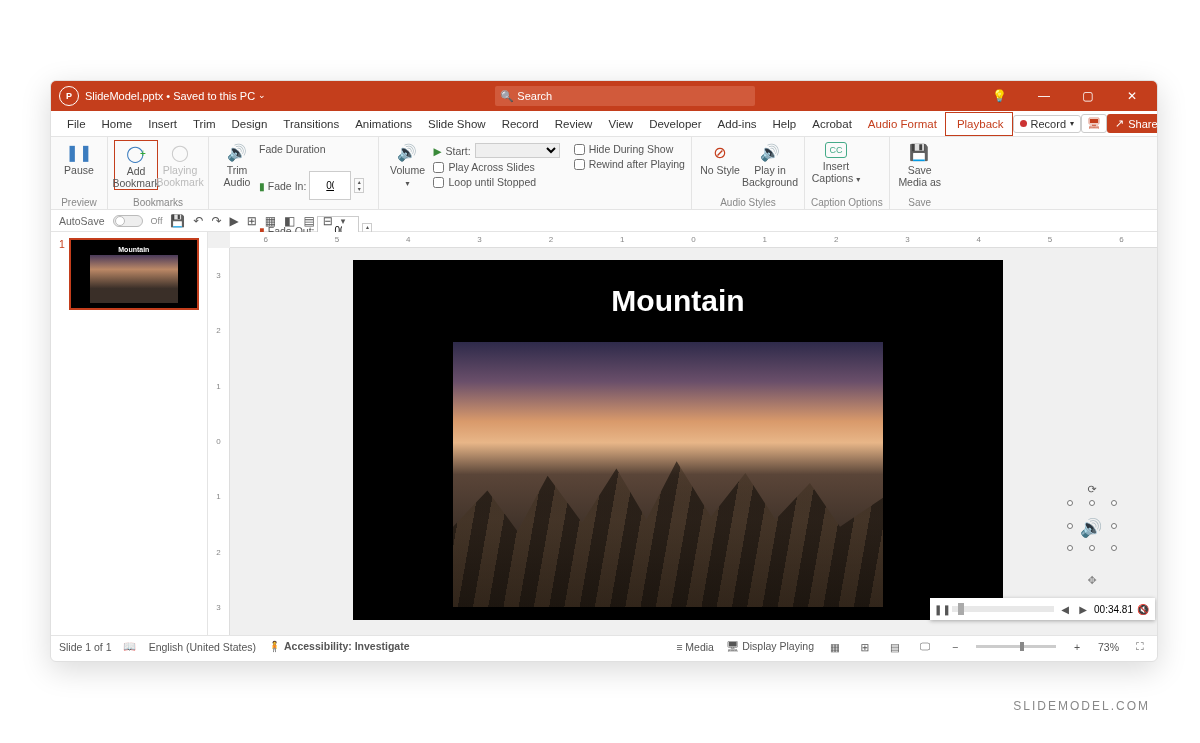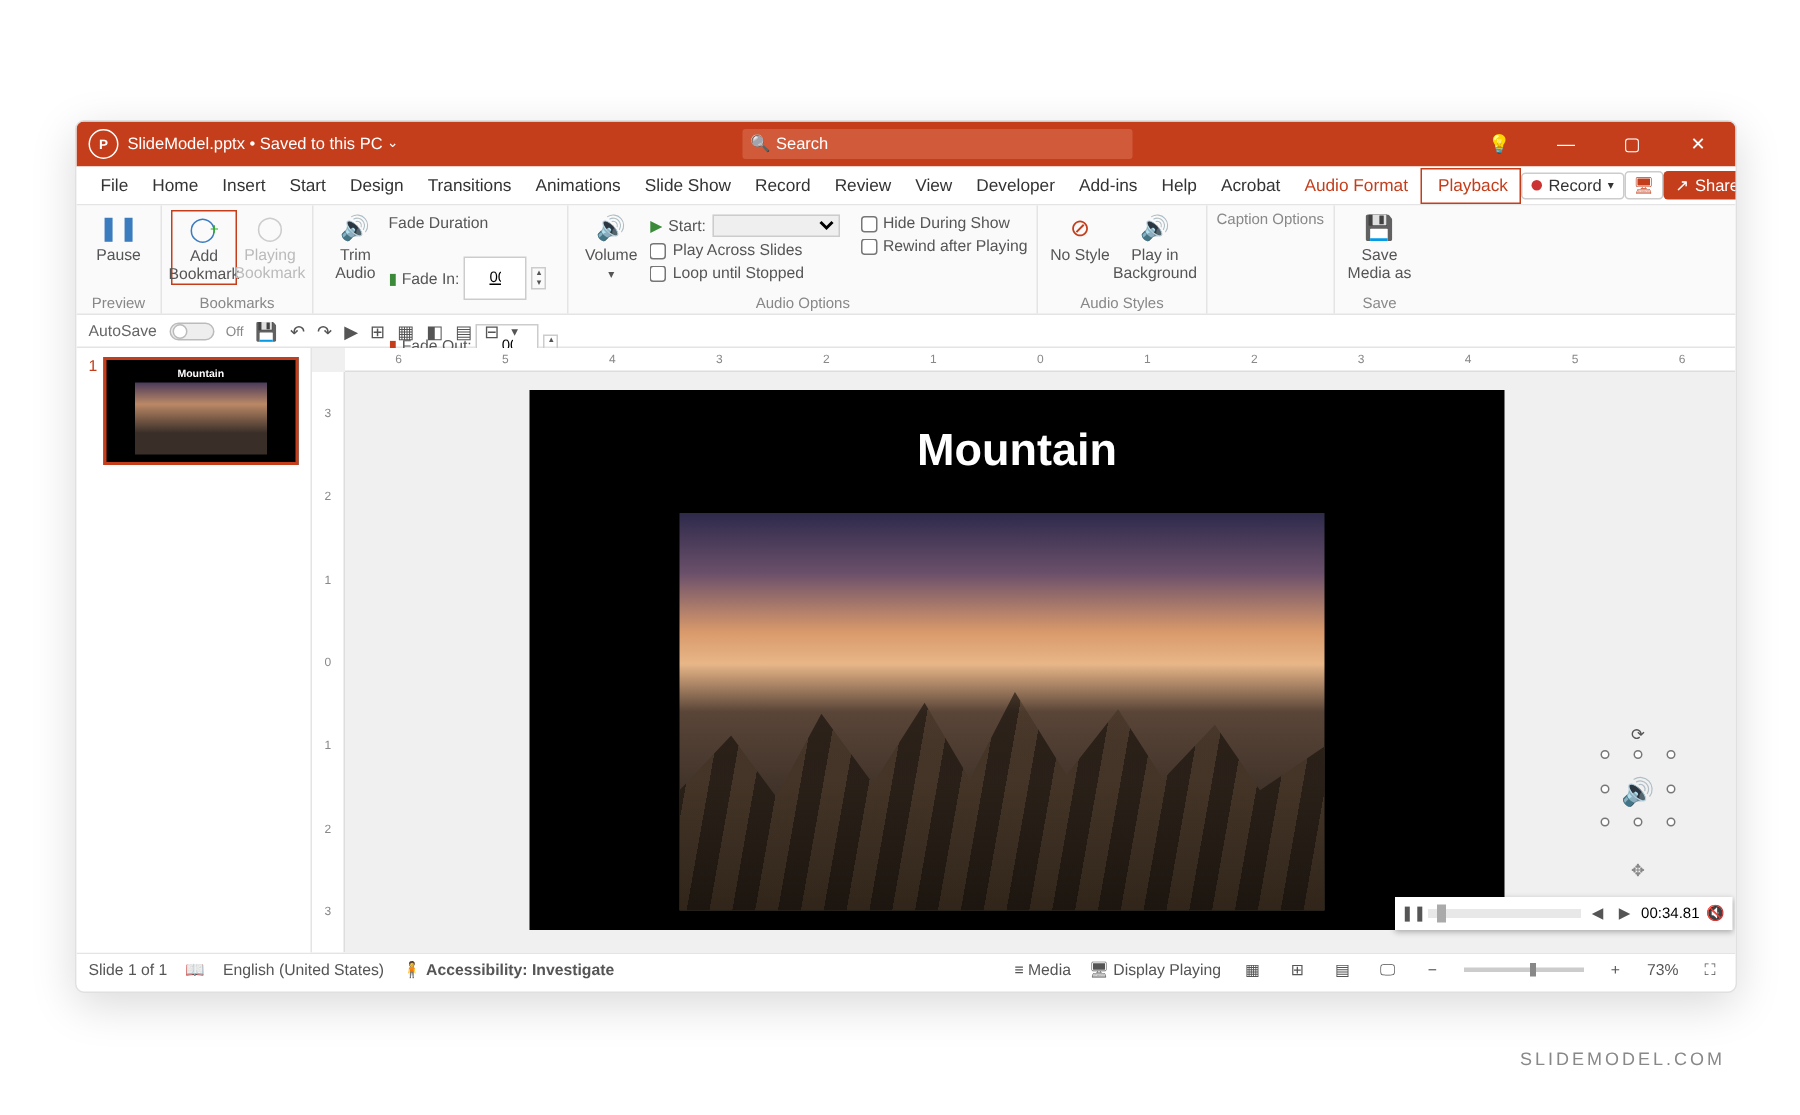--- a/index.html
+++ b/index.html
@@ -104,21 +104,21 @@
       <span class="winbtn">—</span>
       <span class="winbtn">▢</span>
       <span class="winbtn">✕</span>
     </div>
   </div>
 
   <div class="ribbontabs">
     <div class="tab">File</div>
     <div class="tab">Home</div>
     <div class="tab">Insert</div>
-    <div class="tab">Start</div>
+    <div class="tab">Trim</div>
     <div class="tab">Design</div>
     <div class="tab">Transitions</div>
     <div class="tab">Animations</div>
     <div class="tab">Slide Show</div>
     <div class="tab">Record</div>
     <div class="tab">Review</div>
     <div class="tab">View</div>
     <div class="tab">Developer</div>
     <div class="tab">Add-ins</div>
     <div class="tab">Help</div>
@@ -219,38 +219,43 @@
           <div class="opt-row">
               <input type="checkbox" style="">
               <span>Hide During Show</span>
             </div>
           <div class="opt-row">
               <input type="checkbox" style="">
               <span>Rewind after Playing</span>
             </div>
         </div>
       </div>
-      <div class="glabel">Audio Options</div>
     </div>
 
     <div class="group">
       <div class="row">
         <div class="bigbtn">
           <div class="ico" style="color:#c43e1c">⊘</div>
           <div>No Style</div>
         </div>
         <div class="bigbtn" style="width:56px">
           <div class="ico">🔊</div>
           <div>Play in Background</div>
         </div>
       </div>
       <div class="glabel">Audio Styles</div>
     </div>
 
     <div class="group">
+      <div class="row">
+        <div class="bigbtn" style="width:50px">
+          <div class="ico" style="border:1px solid #4a8;border-radius:3px;width:22px;height:16px;font-size:9px;line-height:14px;color:#4a8">CC</div>
+          <div><span>Insert Captions</span> <span style="font-size:8px">▾</span></div>
+        </div>
+      </div>
       <div class="glabel">Caption Options</div>
     </div>
 
     <div class="group" style="border-right:none">
       <div class="row">
         <div class="bigbtn" style="width:48px">
           <div class="ico" style="color:#c43e1c">💾</div>
           <div>Save Media as</div>
         </div>
       </div>

